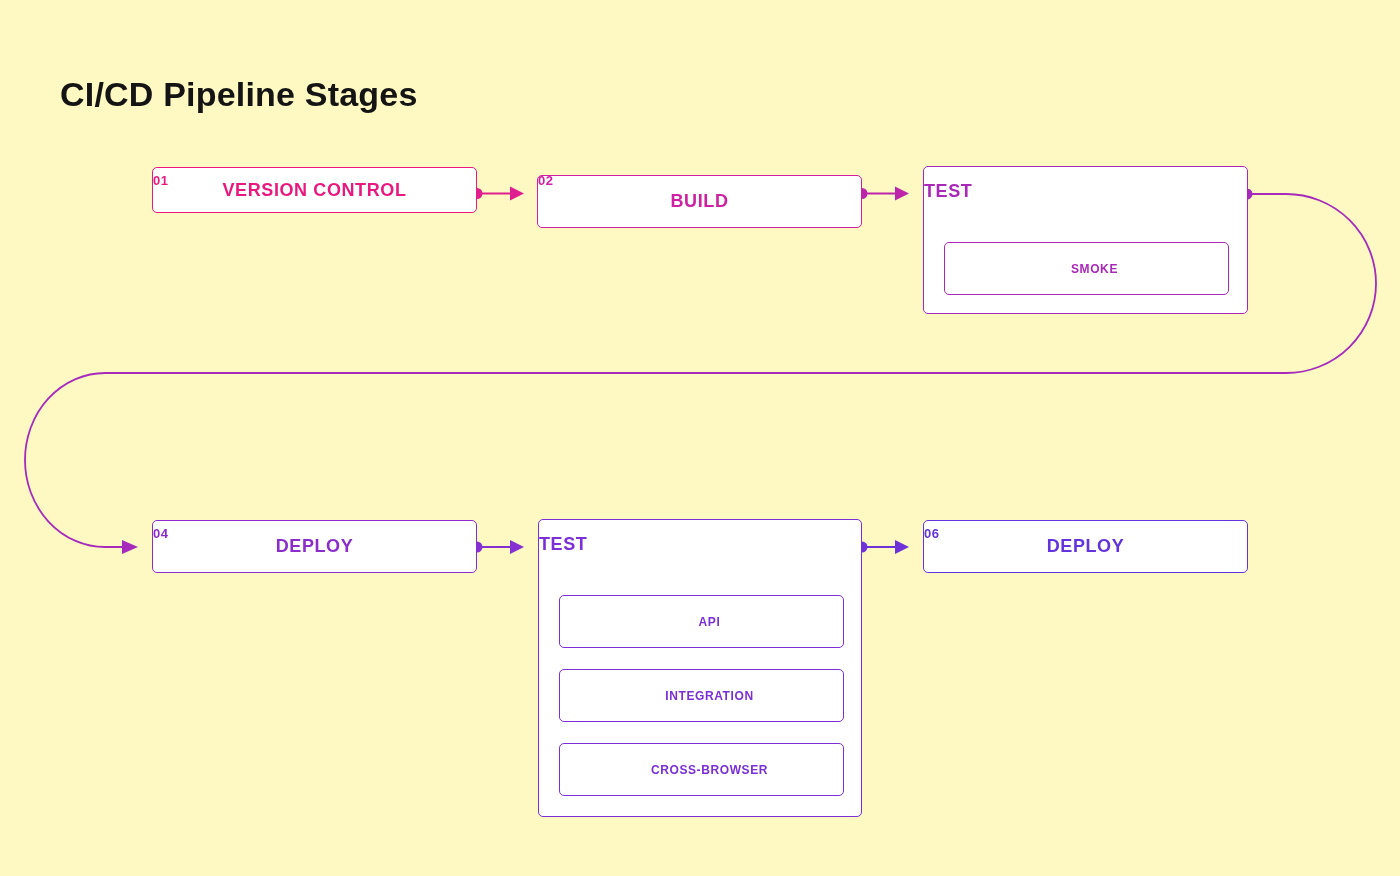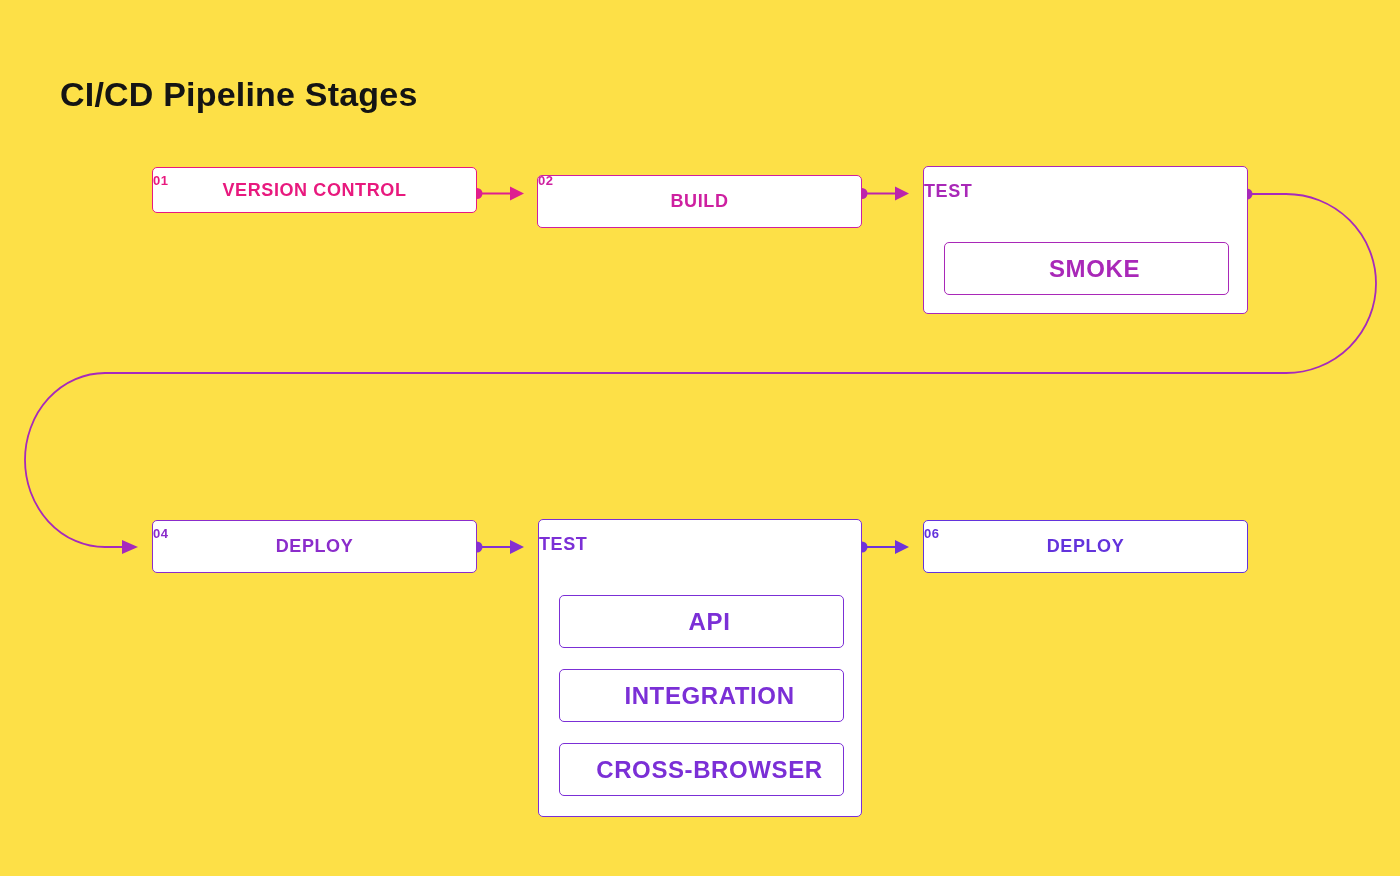--- a/index.html
+++ b/index.html
@@ -5,21 +5,21 @@
   html, body {
     margin: 0;
     padding: 0;
     background: #ffffff;
     font-family: "Liberation Sans", sans-serif;
   }
   .canvas {
     position: relative;
     width: 1400px;
     height: 876px;
-    background: #fde047;
+    background: #fef9c3;
     overflow: hidden;
   }
   .page-title {
     position: absolute;
     left: 60px;
     top: 52px;
     font-size: 34px;
     font-weight: 800;
     letter-spacing: 0.2px;
     color: #141414;
@@ -70,21 +70,21 @@
     position: absolute;
     box-sizing: border-box;
     left: 20px;
     width: 285px;
     height: 53px;
     border: 1.6px solid var(--c);
     border-radius: 5px;
     display: flex;
     align-items: center;
     justify-content: center;
-    font-size: 24px;
+    font-size: 12px;
     font-weight: bold;
     letter-spacing: 0.6px;
     color: var(--c);
     background: #ffffff;
     padding-left: 16px;
   }
   
   #stage-1 { left: 152px; top: 167px; }
   #stage-1 .stage-box { width: 325px; height: 46px; }
   #stage-2 { left: 537px; top: 167px; }

